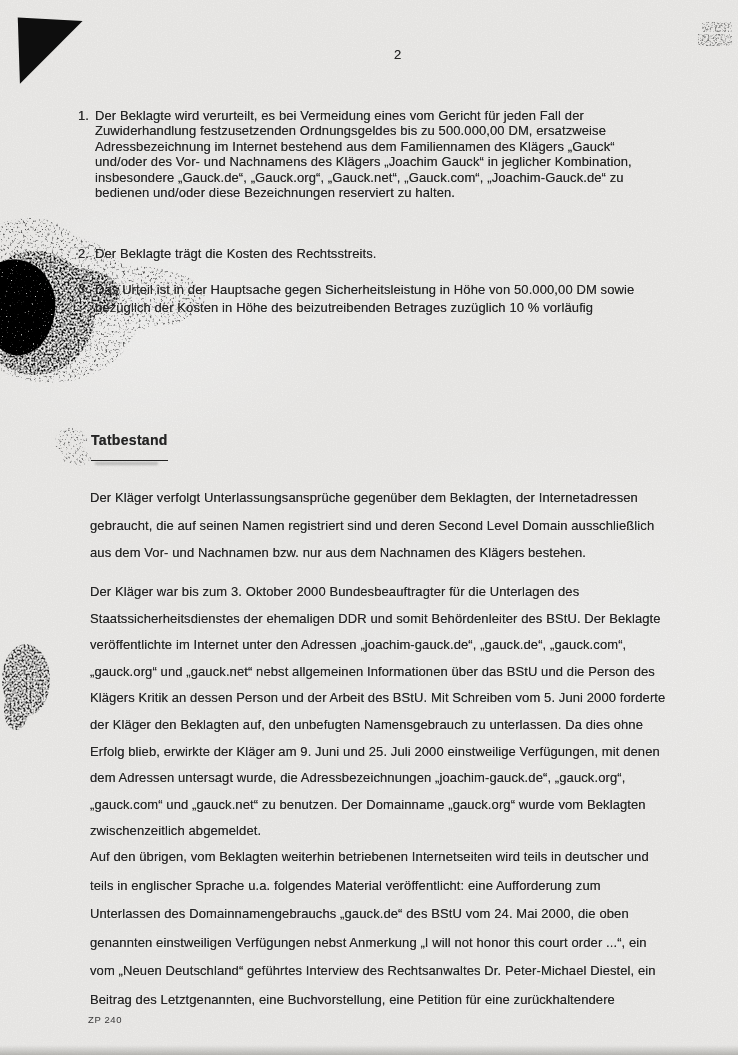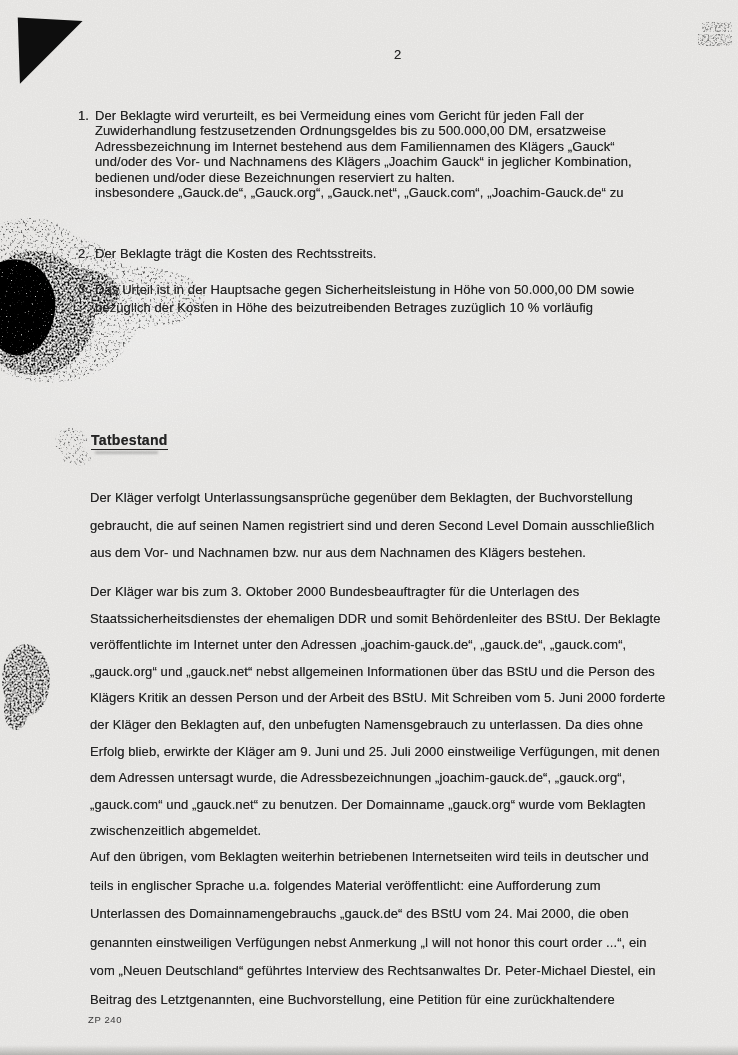--- a/index.html
+++ b/index.html
@@ -29,21 +29,21 @@
   .item { position: absolute; left: 78px; width: 625px; }
   .item .num { position: absolute; left: 0; top: 0; font-size: 13px; }
   .item .lines { margin-left: 17px; font-size: 13px; }
   #item1 { top: 108px; } #item1 .lines div { line-height: 15.4px; }
   #item2 { top: 246px; } #item2 .lines div { line-height: 15.4px; }
   #item3 { top: 281px; } #item3 .lines div { line-height: 18.2px; }
   
   .heading {
     position: absolute; top: 432px; left: 91px;
     font-size: 14px; font-weight: bold; letter-spacing: 0.3px;
-    border-bottom: 1.6px solid #222; padding-bottom: 1px;
+    border-bottom: 1.6px solid #222; padding-bottom: 12px;
   }
   .heading::after {
     content: ""; position: absolute; left: 4px; right: 10px; bottom: -5px;
     height: 3px; background: #555; opacity: 0.3; filter: blur(1.2px);
   }
   
   .para { position: absolute; left: 90px; width: 620px; font-size: 13px; }
   #p1 { top: 484px; } #p1 div { line-height: 27.5px; }
   #p2 { top: 579px; } #p2 div { line-height: 26.6px; }
   #p3 { top: 843px; } #p3 div { line-height: 28.6px; }
@@ -128,22 +128,22 @@
     </g>
   </svg>
 
   <div class="item txt" id="item1">
     <span class="num">1.</span>
     <div class="lines">
         <div>Der Beklagte wird verurteilt, es bei Vermeidung eines vom Gericht für jeden Fall der</div>
         <div>Zuwiderhandlung festzusetzenden Ordnungsgeldes bis zu 500.000,00 DM, ersatzweise</div>
         <div>Adressbezeichnung im Internet bestehend aus dem Familiennamen des Klägers „Gauck“</div>
         <div>und/oder des Vor- und Nachnamens des Klägers „Joachim Gauck“ in jeglicher Kombination,</div>
+        <div>insbesondere „Gauck.de“, „Gauck.org“, „Gauck.net“, „Gauck.com“, „Joachim-Gauck.de“ zu</div>
         <div>bedienen und/oder diese Bezeichnungen reserviert zu halten.</div>
-        <div>insbesondere „Gauck.de“, „Gauck.org“, „Gauck.net“, „Gauck.com“, „Joachim-Gauck.de“ zu</div>
       </div>
   </div>
   <div class="item txt" id="item2">
     <span class="num">2.</span>
     <div class="lines">
         <div>Der Beklagte trägt die Kosten des Rechtsstreits.</div>
       </div>
   </div>
   <div class="item txt" id="item3">
     <span class="num">3.</span>
@@ -163,21 +163,21 @@
   <div class="heading txt">Tatbestand</div>
 
   <svg class="artifact" style="left:2px; top:640px" width="60" height="95">
     <g filter="url(#speckMed)" opacity="0.9">
       <ellipse cx="24" cy="40" rx="24" ry="36" fill="#1a1a1a"></ellipse>
       <ellipse cx="14" cy="70" rx="12" ry="20" fill="#1a1a1a"></ellipse>
     </g>
   </svg>
 
   <div class="para txt" id="p1">
-      <div>Der Kläger verfolgt Unterlassungsansprüche gegenüber dem Beklagten, der Buchvorstellung</div>
+      <div>Der Kläger verfolgt Unterlassungsansprüche gegenüber dem Beklagten, der Internetadressen</div>
       <div>gebraucht, die auf seinen Namen registriert sind und deren Second Level Domain ausschließlich</div>
       <div>aus dem Vor- und Nachnamen bzw. nur aus dem Nachnamen des Klägers bestehen.</div>
     </div>
   <div class="para txt" id="p2">
       <div>Der Kläger war bis zum 3. Oktober 2000 Bundesbeauftragter für die Unterlagen des</div>
       <div>Staatssicherheitsdienstes der ehemaligen DDR und somit Behördenleiter des BStU. Der Beklagte</div>
       <div>veröffentlichte im Internet unter den Adressen „joachim-gauck.de“, „gauck.de“, „gauck.com“,</div>
       <div>„gauck.org“ und „gauck.net“ nebst allgemeinen Informationen über das BStU und die Person des</div>
       <div>Klägers Kritik an dessen Person und der Arbeit des BStU. Mit Schreiben vom 5. Juni 2000 forderte</div>
       <div>der Kläger den Beklagten auf, den unbefugten Namensgebrauch zu unterlassen. Da dies ohne</div>

